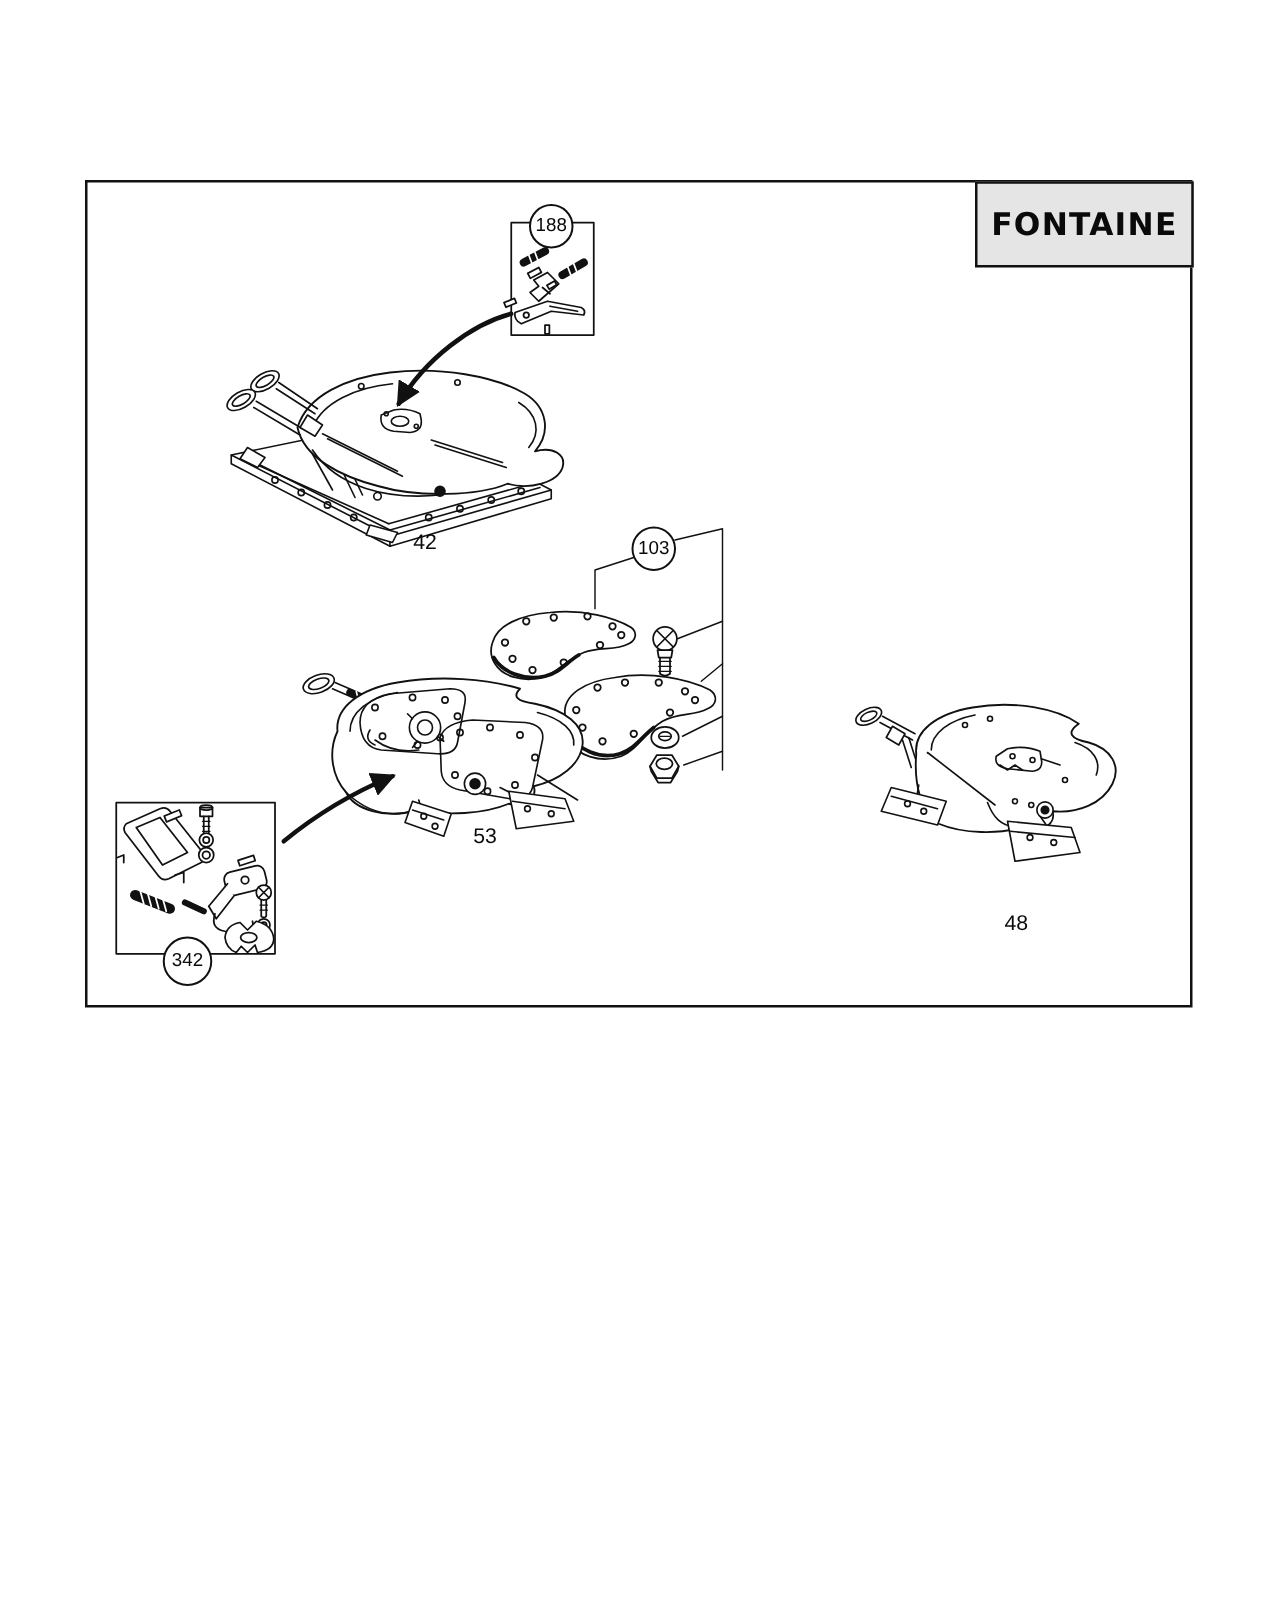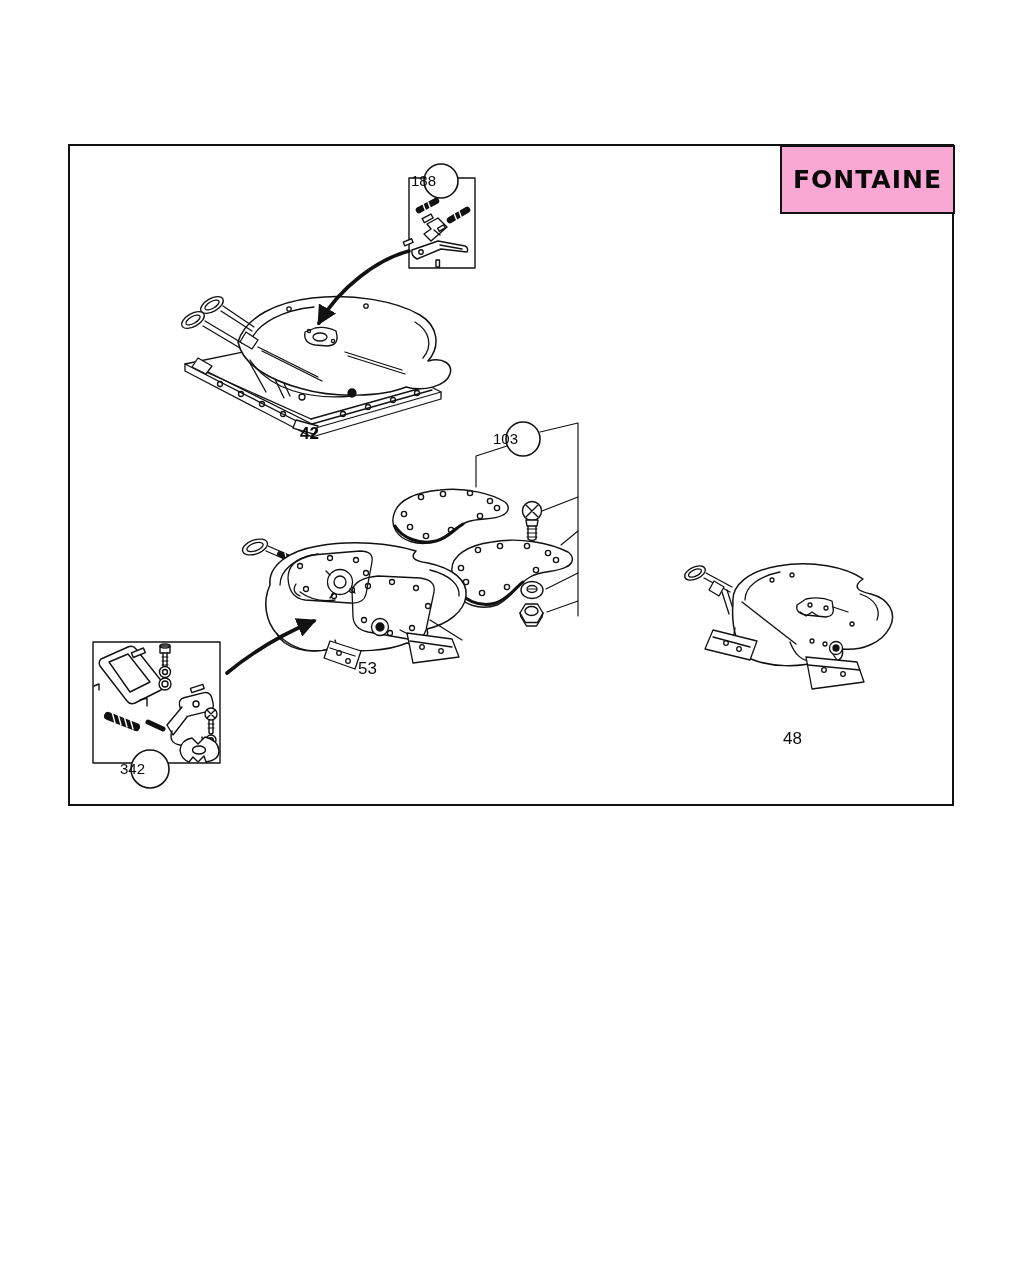--- a/index.html
+++ b/index.html
@@ -6,30 +6,30 @@
   .page{
     position:relative;width:1024px;height:1280px;background:#ffffff;
     font-family:"Liberation Sans",sans-serif;color:#111;overflow:hidden;
   }
   .main-border{
     position:absolute;left:68px;top:144px;width:886px;height:662px;
     border:2.5px solid #111;box-sizing:border-box;background:transparent;
   }
   .brand-plate{
     position:absolute;left:780px;top:145px;width:175px;height:69px;
-    border:2px solid #111;box-sizing:border-box;background:#f9a8d4;
+    border:2px solid #111;box-sizing:border-box;background:#e5e5e5;
     display:flex;align-items:center;justify-content:center;
   }
   .brand-plate span{
     font-family:"DejaVu Sans","Liberation Sans",sans-serif;
     font-weight:800;font-size:25px;letter-spacing:1px;color:#0a0a0a;
   }
   svg.art{position:absolute;left:0;top:0;width:1024px;height:1280px;}
   .lbl{
-    position:absolute;text-align:left;color:#0a0a0a;
+    position:absolute;text-align:center;color:#0a0a0a;
     font-family:"Liberation Sans",sans-serif;
   }
   .part-lbl{font-size:17px;width:60px;height:20px;line-height:20px;}
   .callout-lbl{font-size:15px;width:60px;height:18px;line-height:18px;}
 </style>
 </head>
 <body>
 
 <div class="page">
 
@@ -338,17 +338,17 @@
   </svg>
 
   <div class="brand-plate">
     <span>FONTAINE</span>
   </div>
 
   <div class="lbl callout-lbl" style="left:411px;top:172px;">188</div>
   <div class="lbl callout-lbl" style="left:493px;top:430px;">103</div>
   <div class="lbl callout-lbl" style="left:120px;top:760px;">342</div>
 
-  <div class="lbl part-lbl" style="left:300px;top:424px;font-weight:bold;">42</div>
+  <div class="lbl part-lbl" style="left:310px;top:424px;">42</div>
   <div class="lbl part-lbl" style="left:358px;top:659px;">53</div>
   <div class="lbl part-lbl" style="left:783px;top:685px;margin-top:44px;">48</div>
 
 </div>
 
 </body></html>

